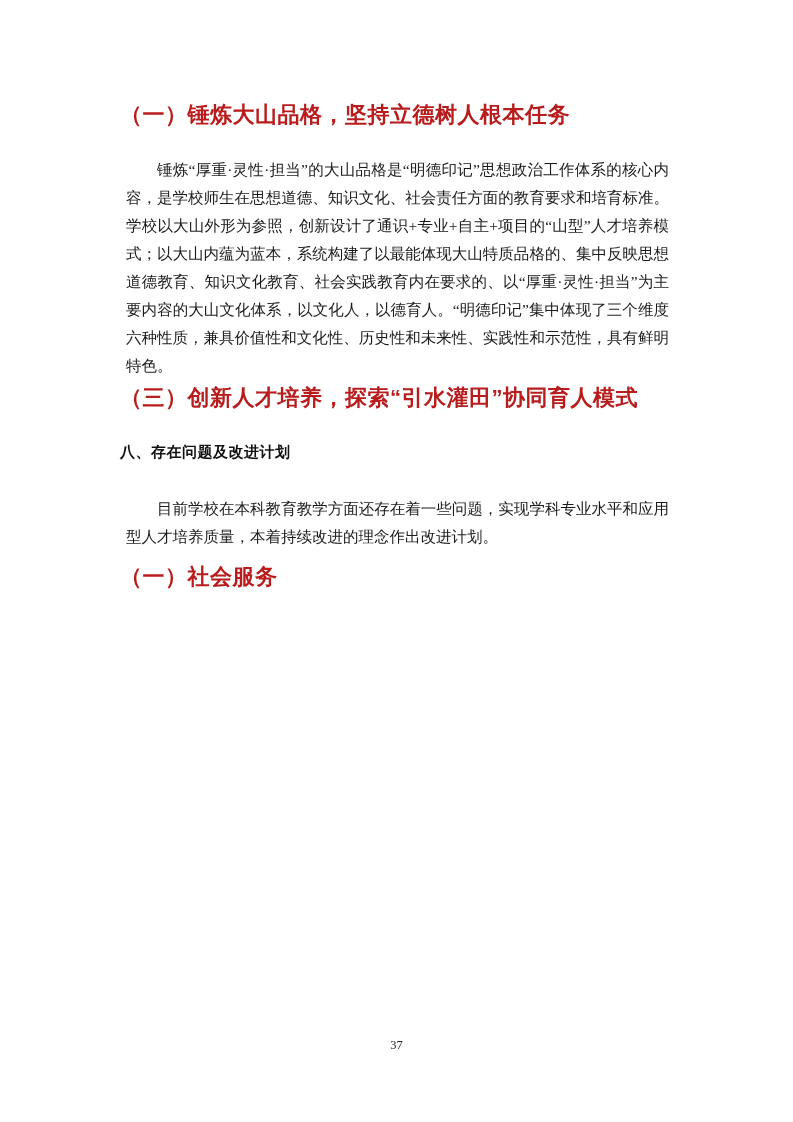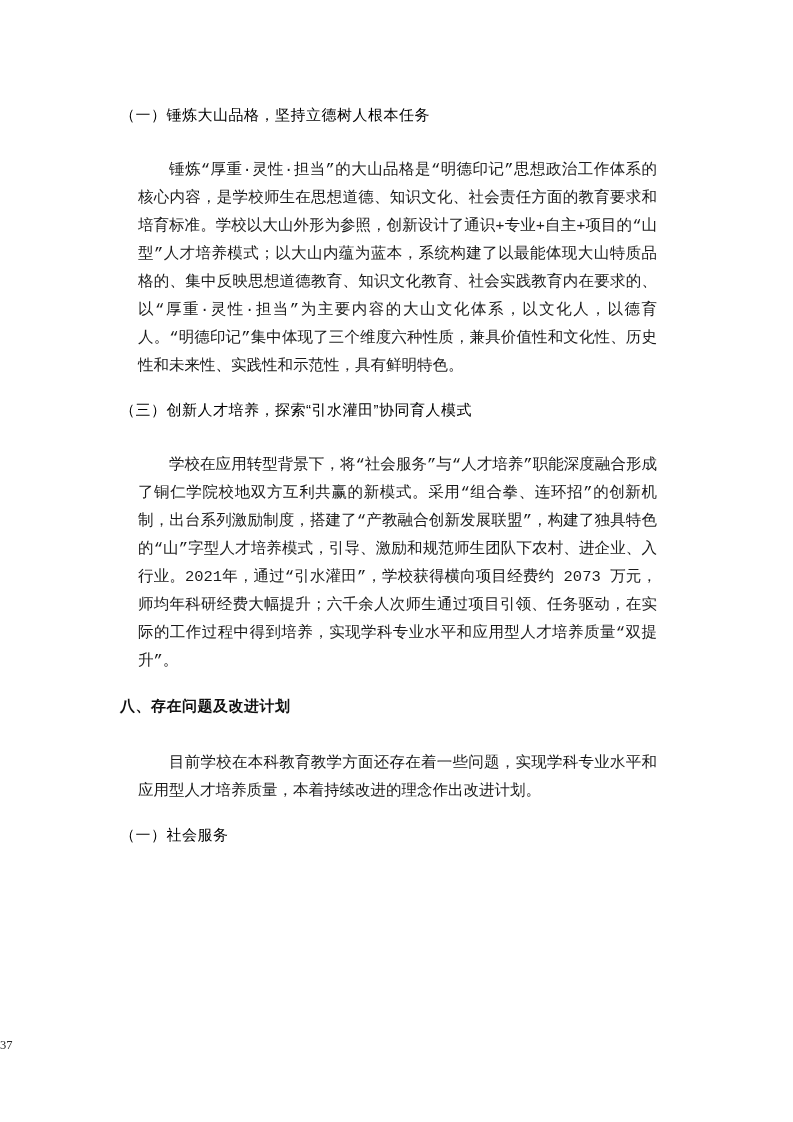--- a/index.html
+++ b/index.html
@@ -14,73 +14,72 @@
     margin: 0 auto;
     background: #ffffff;
     box-sizing: border-box;
     padding: 103px 118px 0 120px;
     color: #1a1a1a;
     font-family: "Liberation Serif", "DejaVu Serif", serif;
     overflow: hidden;
   }
   .sub-heading {
     font-family: "Liberation Sans", "DejaVu Sans", sans-serif;
-    font-weight: normal;
-    font-size: 15px;
+    font-weight: bold;
+    font-size: 22px;
     line-height: 24px;
     margin: 0 0 29px 0;
-    color: #000000;
+    color: #b91c1c;
     letter-spacing: 0.5px;
   }
   .chapter-heading {
     font-family: "Liberation Sans", "DejaVu Sans", sans-serif;
     font-weight: bold;
     font-size: 15px;
     line-height: 26px;
     margin: 13px 0 30px 0;
     color: #111111;
     letter-spacing: 0.5px;
   }
   .sub-heading.tight-top {
     margin-top: 14px;
     margin-bottom: 0;
   }
   .body-para {
     font-size: 15.5px;
     line-height: 28px;
     text-align: justify;
     text-indent: 2em;
-    margin: 18px;
+    margin: 6px;
     color: #1a1a1a;
-    font-family: Liberation Mono, monospace;
   }
   .page-number {
     position: absolute;
     top: 1038px;
     left: 0;
     width: 100%;
+    text-align: center;
     font-size: 12.5px;
     color: #222222;
     font-family: "Liberation Serif", "DejaVu Serif", serif;
   }
 </style>
 </head>
 <body>
 
 <div class="page">
 
   <h2 class="sub-heading">（一）锤炼大山品格，坚持立德树人根本任务</h2>
 
   <p class="body-para">锤炼“厚重·灵性·担当”的大山品格是“明德印记”思想政治工作体系的核心内容，是学校师生在思想道德、知识文化、社会责任方面的教育要求和培育标准。学校以大山外形为参照，创新设计了通识+专业+自主+项目的“山型”人才培养模式；以大山内蕴为蓝本，系统构建了以最能体现大山特质品格的、集中反映思想道德教育、知识文化教育、社会实践教育内在要求的、以“厚重·灵性·担当”为主要内容的大山文化体系，以文化人，以德育人。“明德印记”集中体现了三个维度六种性质，兼具价值性和文化性、历史性和未来性、实践性和示范性，具有鲜明特色。</p>
 
 
 
   <h2 class="sub-heading">（三）创新人才培养，探索“引水灌田”协同育人模式</h2>
 
-  <p class="body-para">学校在应用转型背景下，将“社会服务”与“人才培养”职能深度融合形成了铜仁学院校地双方互利共赢的新模式。采用“组合拳、连环招”的创新机制，出台系列激励制度，搭建了“产教融合创新发展联盟”，构建了独具特色的“山”字型人才培养模式，引导、激励和规范师生团队下农村、进企业、入行业。2021年，通过“引水灌田”，学校获得横向项目经费约 2073 万元，师均年科研经费大幅提升；六千余人次师生通过项目引领、任务驱动，在实际的工作过程中得到培养，实现学科专业水平和应用型人才培养质量“双提升”。</p>
 
   <h1 class="chapter-heading">八、存在问题及改进计划</h1>
 
   <p class="body-para">目前学校在本科教育教学方面还存在着一些问题，实现学科专业水平和应用型人才培养质量，本着持续改进的理念作出改进计划。</p>
 
   <h2 class="sub-heading tight-top">（一）社会服务</h2>
 
   <div class="page-number">37</div>
 
 </div>

